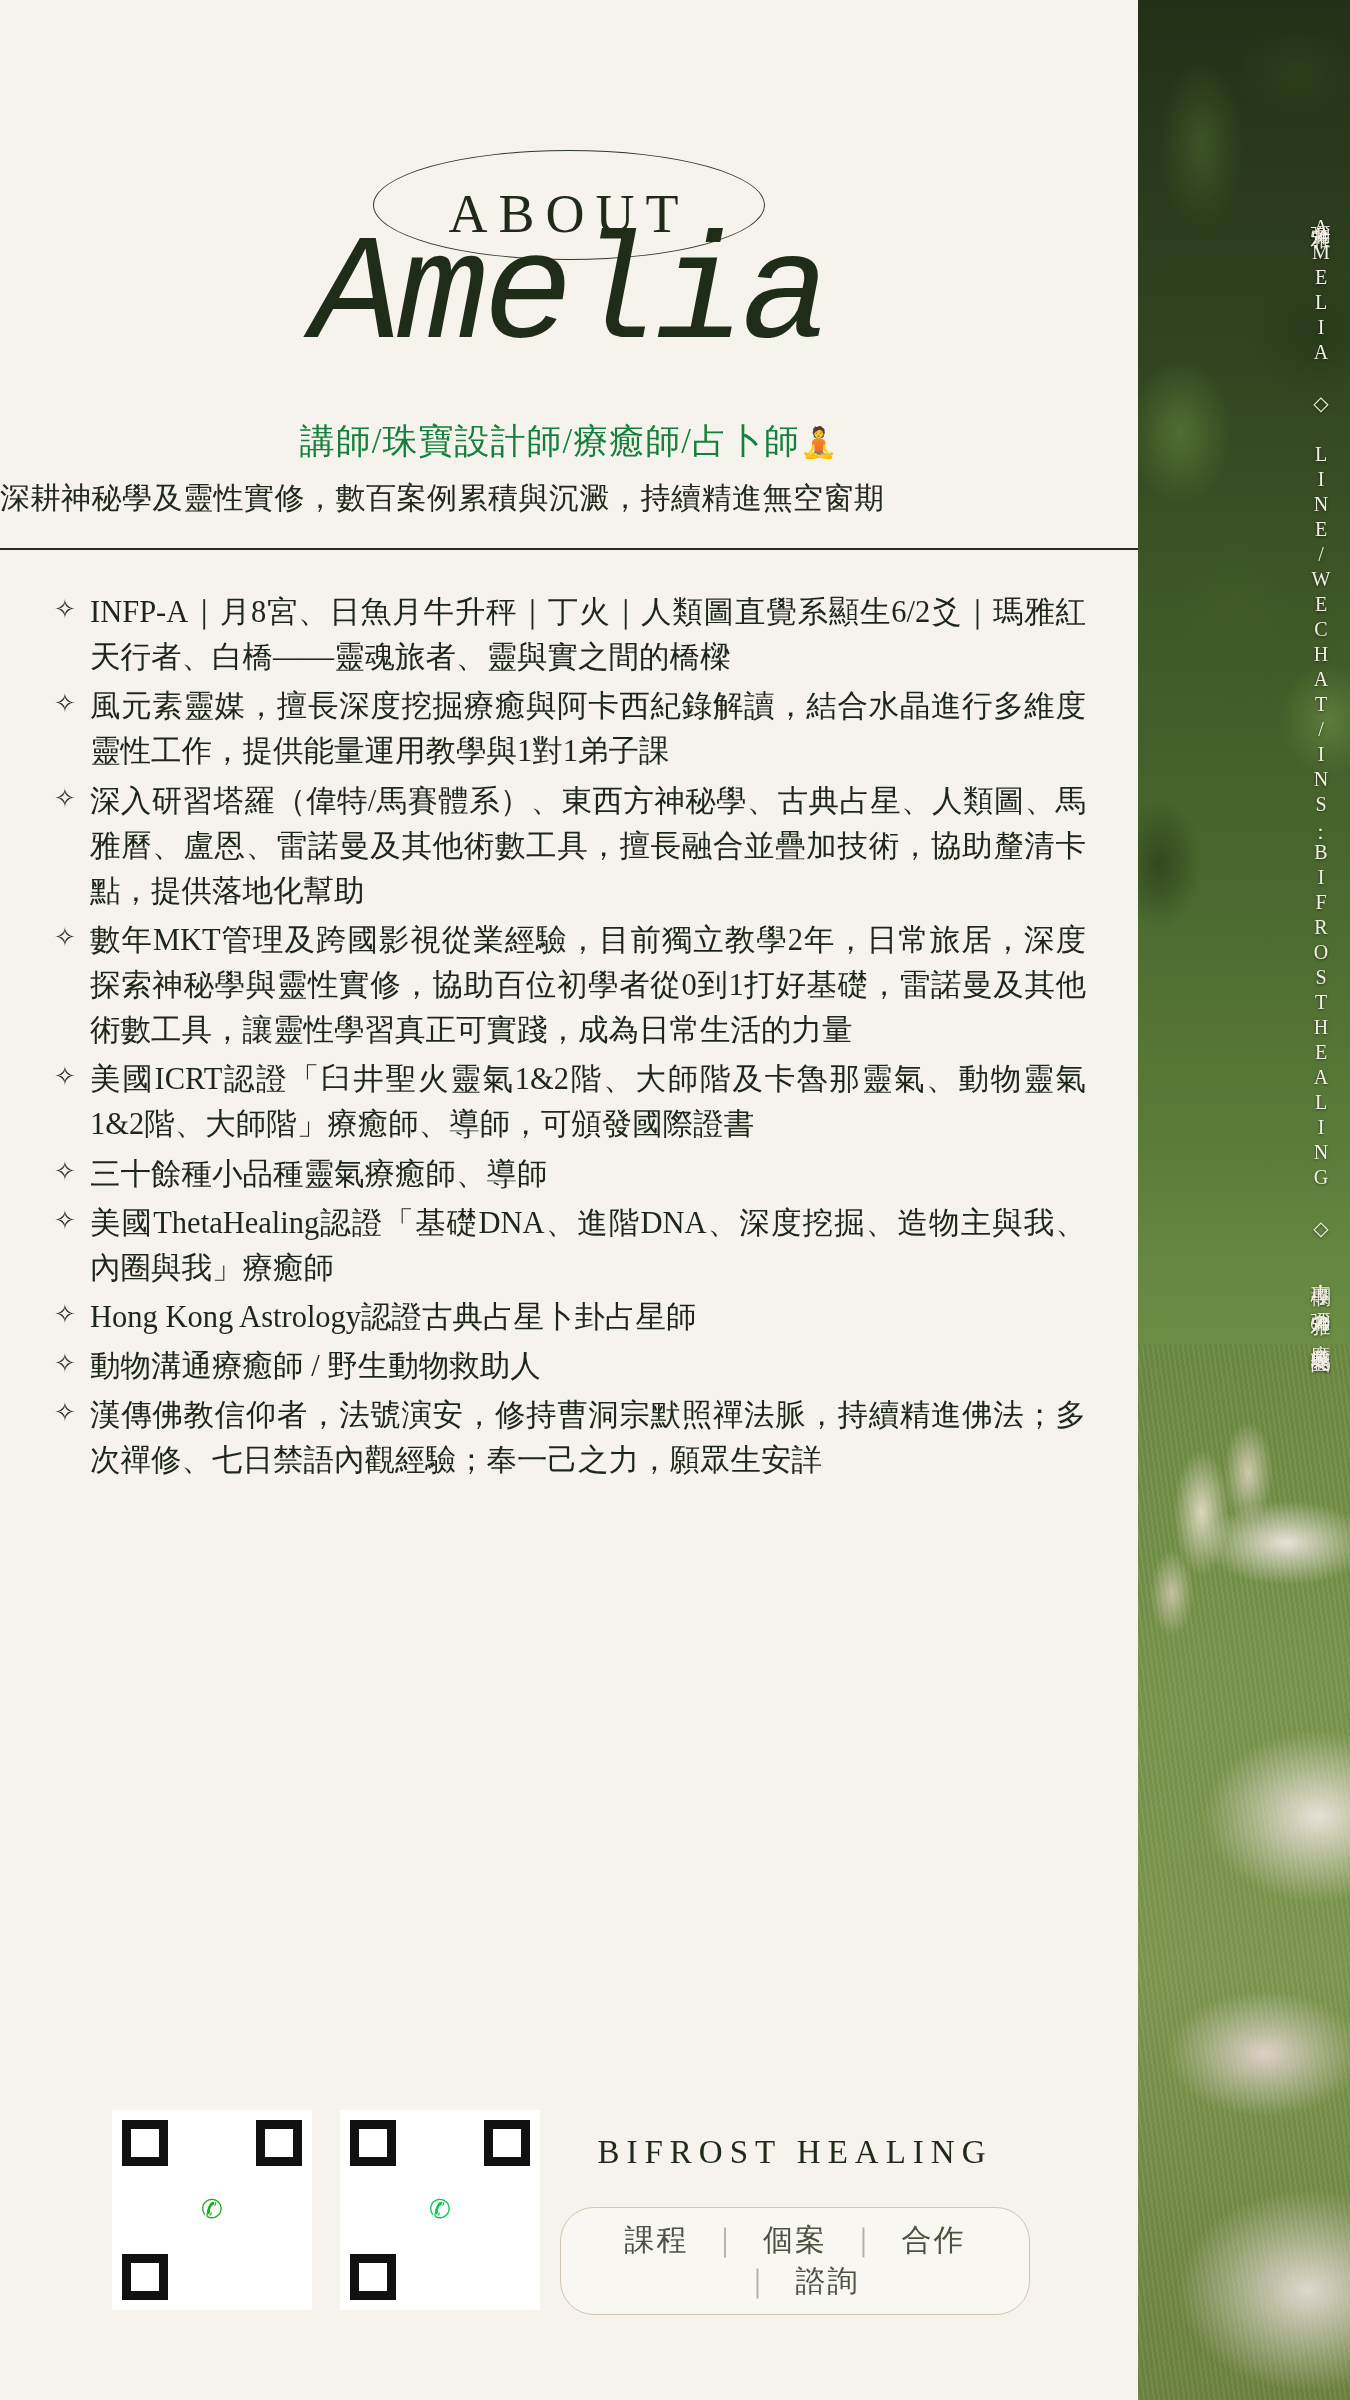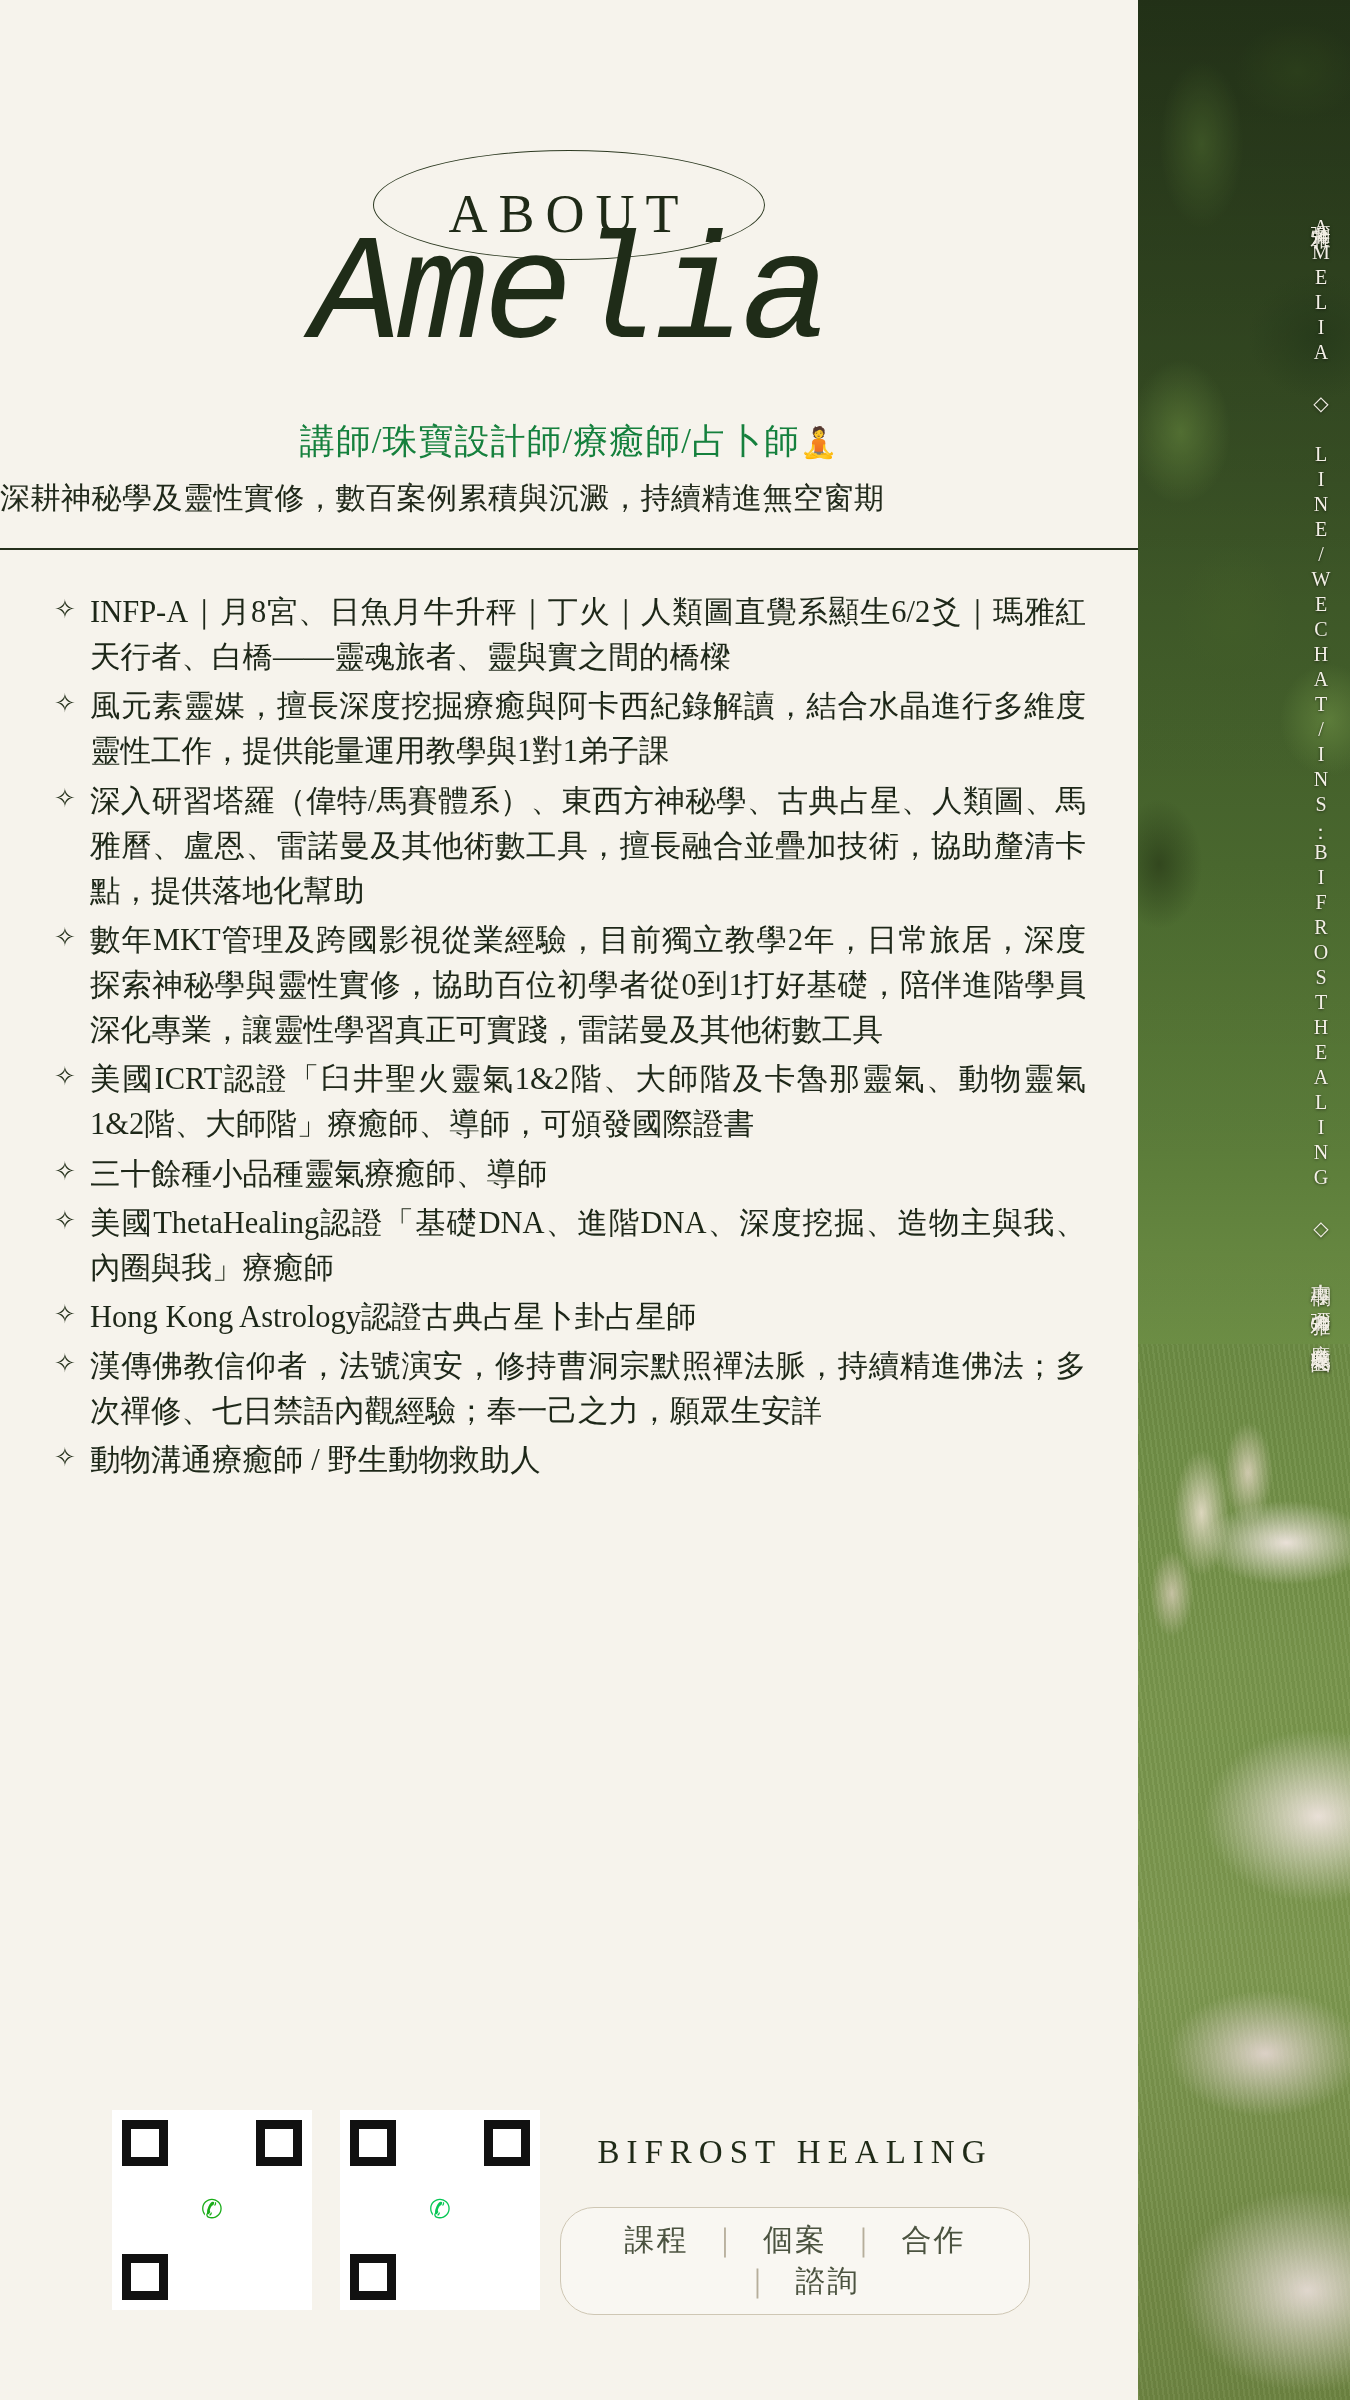--- a/index.html
+++ b/index.html
@@ -297,27 +297,27 @@
         <span>講師/珠寶設計師/療癒師/占卜師</span><span class="emoji">🧘</span>
       </div>
       <div class="tagline">深耕神秘學及靈性實修，數百案例累積與沉澱，持續精進無空窗期</div>
     </div>
 
     <div class="body-area">
       <ul class="bullet-list">
         <li class="bullet-item">INFP-A｜月8宮、日魚月牛升秤｜丁火｜人類圖直覺系顯生6/2爻｜瑪雅紅天行者、白橋——靈魂旅者、靈與實之間的橋樑</li>
         <li class="bullet-item">風元素靈媒，擅長深度挖掘療癒與阿卡西紀錄解讀，結合水晶進行多維度靈性工作，提供能量運用教學與1對1弟子課</li>
         <li class="bullet-item">深入研習塔羅（偉特/馬賽體系）、東西方神秘學、古典占星、人類圖、馬雅曆、盧恩、雷諾曼及其他術數工具，擅長融合並疊加技術，協助釐清卡點，提供落地化幫助</li>
-        <li class="bullet-item">數年MKT管理及跨國影視從業經驗，目前獨立教學2年，日常旅居，深度探索神秘學與靈性實修，協助百位初學者從0到1打好基礎，陪伴進階學員深化專業，讓靈性學習真正可實踐，雷諾曼及其他術數工具</li>
+        <li class="bullet-item">數年MKT管理及跨國影視從業經驗，目前獨立教學2年，日常旅居，深度探索神秘學與靈性實修，協助百位初學者從0到1打好基礎，雷諾曼及其他術數工具，讓靈性學習真正可實踐，成為日常生活的力量</li>
         <li class="bullet-item">美國ICRT認證「臼井聖火靈氣1&amp;2階、大師階及卡魯那靈氣、動物靈氣1&amp;2階、大師階」療癒師、導師，可頒發國際證書</li>
         <li class="bullet-item">三十餘種小品種靈氣療癒師、導師</li>
         <li class="bullet-item">美國ThetaHealing認證「基礎DNA、進階DNA、深度挖掘、造物主與我、內圈與我」療癒師</li>
         <li class="bullet-item">Hong Kong Astrology認證古典占星卜卦占星師</li>
+        <li class="bullet-item">動物溝通療癒師 / 野生動物救助人</li>
         <li class="bullet-item">漢傳佛教信仰者，法號演安，修持曹洞宗默照禪法脈，持續精進佛法；多次禪修、七日禁語內觀經驗；奉一己之力，願眾生安詳</li>
-        <li class="bullet-item">動物溝通療癒師 / 野生動物救助人</li>
       </ul>
     </div>
 
     <div class="footer">
       <div class="qr qr-wechat">
         <div class="qr-inner">
           <span class="qr-eye3"></span>
           <span class="qr-logo">✆</span>
         </div>
       </div>

